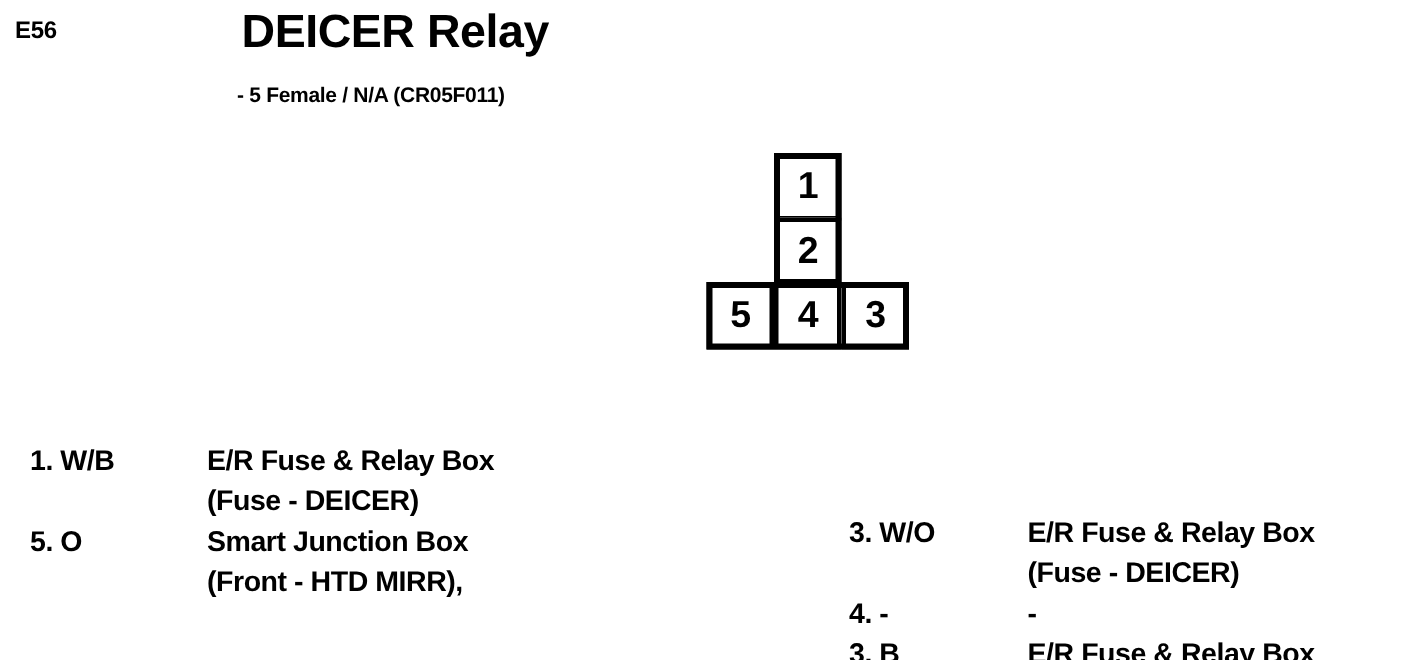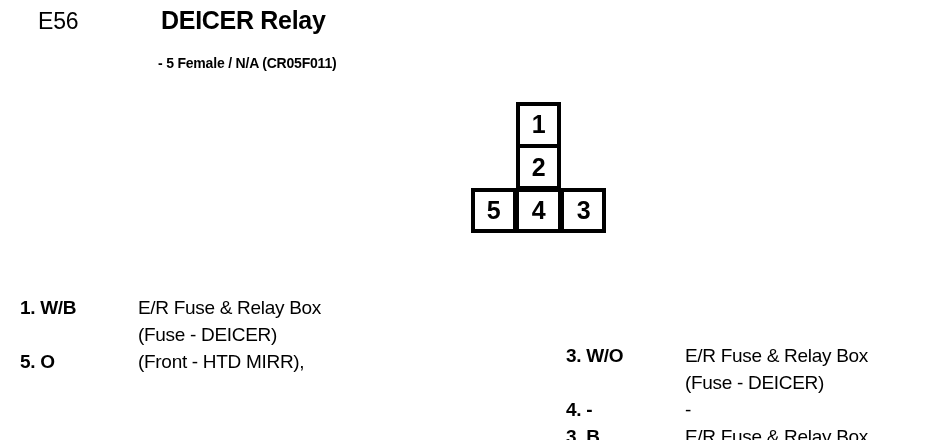--- a/index.html
+++ b/index.html
@@ -15,32 +15,31 @@
     font-family: "Liberation Sans", sans-serif;
     color: #000000;
     -webkit-font-smoothing: none;
   }
 
   
   #header-code {
     position: absolute;
     left: 10px;
     top: 8px;
-    font-size: 23px;
-    font-weight: normal;
+    font-size: 16px;
+    font-weight: bold;
     letter-spacing: -0.2px;
     line-height: 26px;
     white-space: nowrap;
-    margin-left: 28px;
   }
   #header-title {
     position: absolute;
     left: 161px;
     top: 6px;
-    font-size: 25px;
+    font-size: 31px;
     font-weight: bold;
     letter-spacing: -0.3px;
     line-height: 29px;
     white-space: nowrap;
   }
   #header-subtitle {
     position: absolute;
     left: 158px;
     top: 52px;
     font-size: 14px;
@@ -120,21 +119,21 @@
     line-height: 27px;
     letter-spacing: -0.3px;
     white-space: nowrap;
   }
   #legend-col-left .legend-pin  { width: 118px; }
   #legend-col-right .legend-pin { width: 119px; }
 
   .legend-desc {
     flex: 1 1 auto;
     font-size: 19px;
-    font-weight: normal;
+    font-weight: bold;
     line-height: 27px;
     letter-spacing: -0.3px;
   }
   .legend-desc .desc-line {
     display: block;
     white-space: nowrap;
   }
 </style>
 </head>
 <body>
@@ -161,20 +160,21 @@
     <div class="legend-pin">1. W/B</div>
     <div class="legend-desc">
       <span class="desc-line">E/R Fuse &amp; Relay Box</span>
       <span class="desc-line">(Fuse - DEICER)</span>
     </div>
   </div>
 
   <div class="legend-row">
     <div class="legend-pin">5. O</div>
     <div class="legend-desc">
+      <span class="desc-line">Smart Junction Box</span>
       <span class="desc-line">(Front - HTD MIRR),</span>
     </div>
   </div>
 
 </div>
 
 <div class="legend-col" id="legend-col-right">
 
   <div class="legend-row">
     <div class="legend-pin">3. W/O</div>

